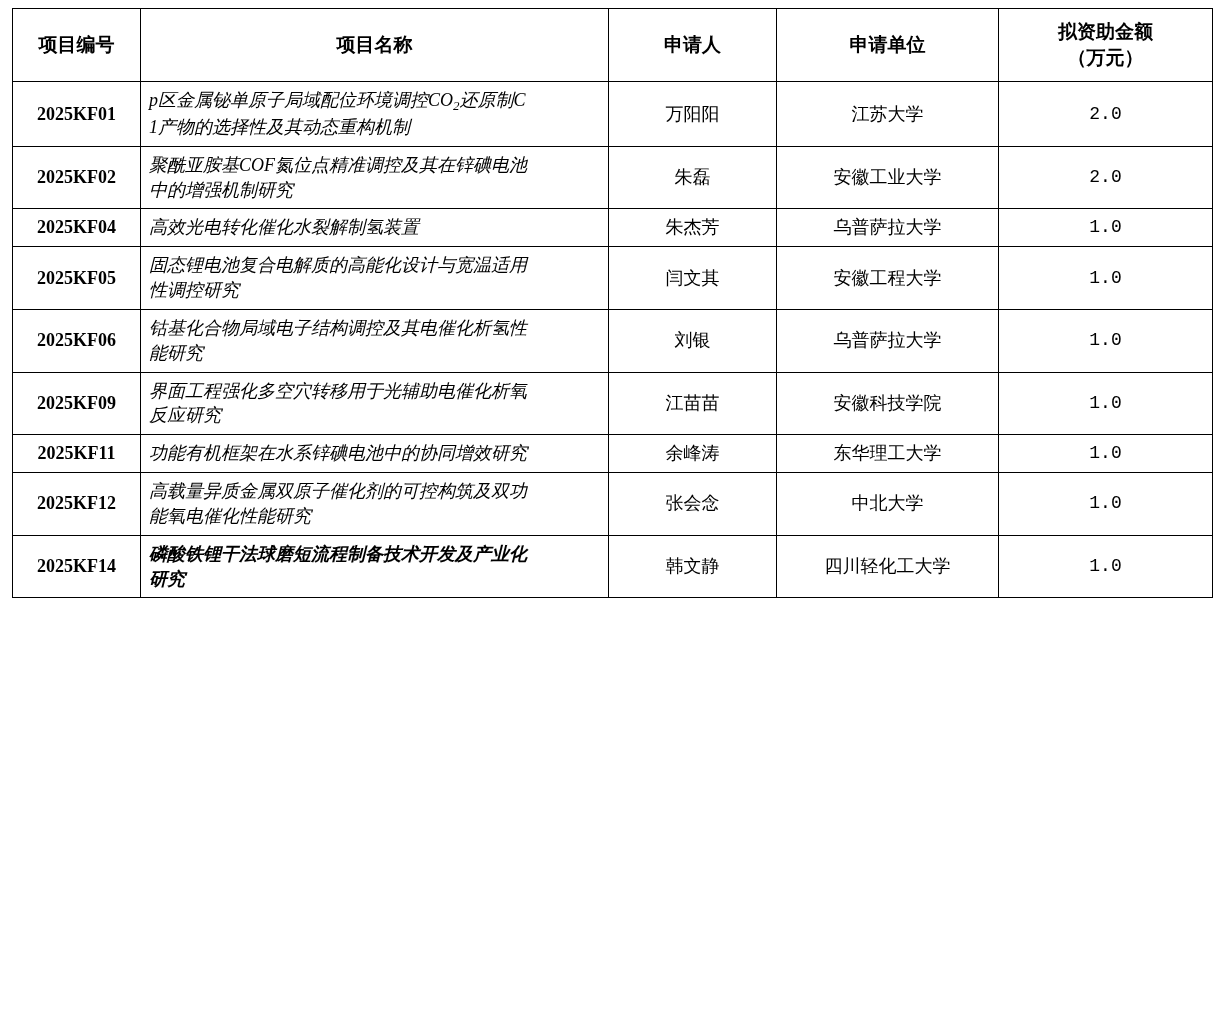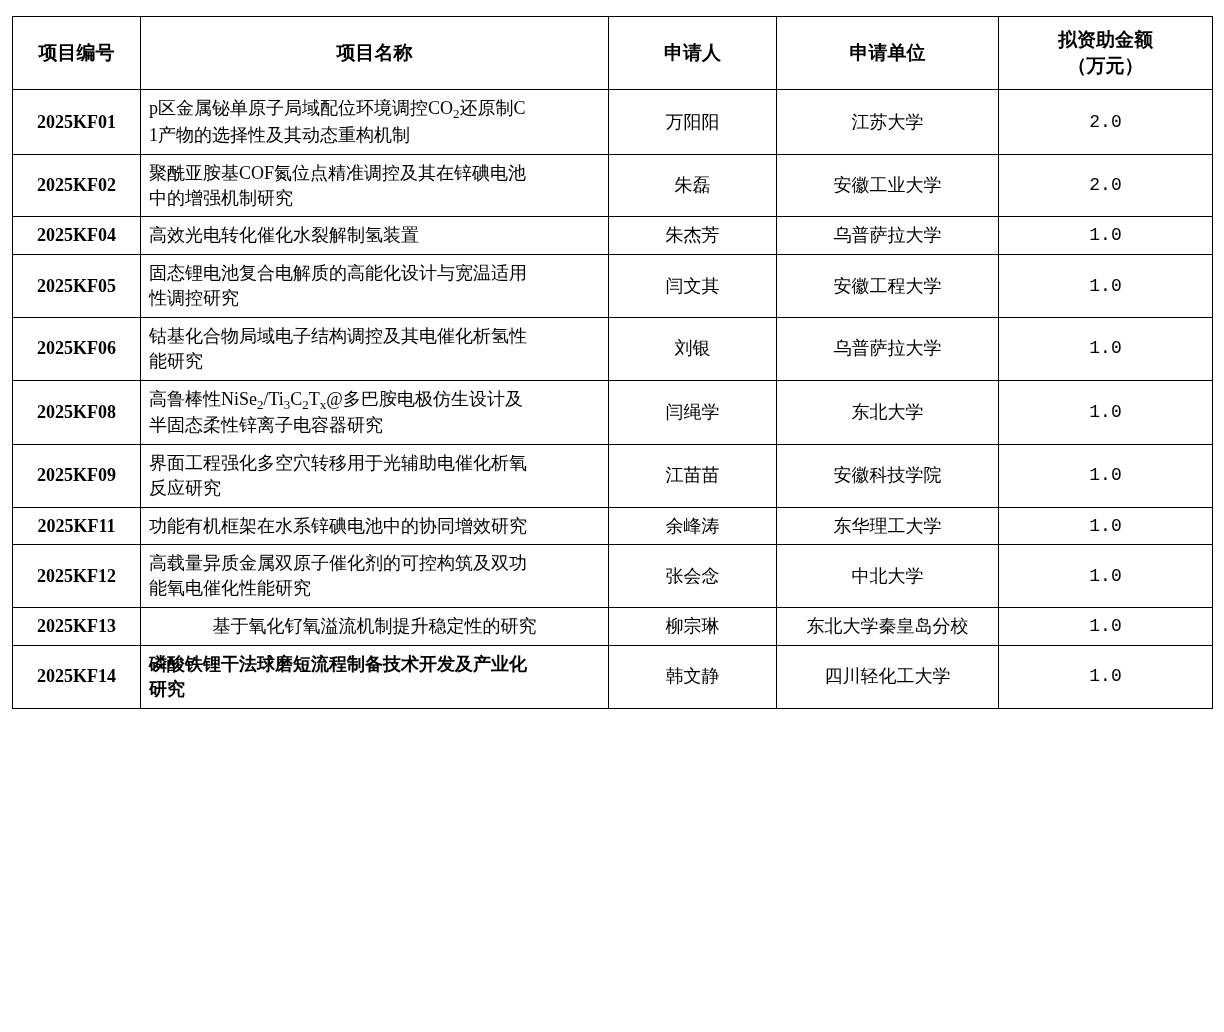--- a/index.html
+++ b/index.html
@@ -12,21 +12,21 @@
     height: 1032px;
     font-family: "Liberation Serif", "DejaVu Serif", serif;
     color: #000000;
     overflow: hidden;
   }
   .page {
     position: relative;
     width: 1224px;
     height: 1032px;
     box-sizing: border-box;
-    padding: 16px 12px 0 12px;
+    padding: 8px 12px 0 12px;
   }
   table.grant-table {
     border-collapse: collapse;
     width: 1200px;
     table-layout: fixed;
   }
   table.grant-table th,
   table.grant-table td {
     border: 1px solid #000000;
     vertical-align: middle;
@@ -48,20 +48,21 @@
   col.c-amount { width: 214px; }
 
   td.code {
     text-align: center;
     font-size: 18px;
     font-weight: bold;
   }
   td.name {
     text-align: left;
     font-size: 18px;
+    font-style: italic;
   }
   td.name.centered {
     text-align: center;
   }
   td.applicant {
     text-align: center;
     font-size: 18px;
   }
   td.org {
     text-align: center;
@@ -132,27 +133,20 @@
           <td class="amount">1.0</td>
         </tr>
         <tr>
           <td class="code">2025KF06</td>
           <td class="name">钴基化合物局域电子结构调控及其电催化析氢性<br>能研究</td>
           <td class="applicant">刘银</td>
           <td class="org">乌普萨拉大学</td>
           <td class="amount">1.0</td>
         </tr>
         <tr>
-          <td class="code">2025KF08</td>
-          <td class="name">高鲁棒性NiSe<sub>2</sub>/Ti<sub>3</sub>C<sub>2</sub>T<sub>x</sub>@多巴胺电极仿生设计及<br>半固态柔性锌离子电容器研究</td>
-          <td class="applicant">闫绳学</td>
-          <td class="org">东北大学</td>
-          <td class="amount">1.0</td>
-        </tr>
-        <tr>
           <td class="code">2025KF09</td>
           <td class="name">界面工程强化多空穴转移用于光辅助电催化析氧<br>反应研究</td>
           <td class="applicant">江苗苗</td>
           <td class="org">安徽科技学院</td>
           <td class="amount">1.0</td>
         </tr>
         <tr>
           <td class="code">2025KF11</td>
           <td class="name">功能有机框架在水系锌碘电池中的协同增效研究</td>
           <td class="applicant">余峰涛</td>
@@ -160,27 +154,20 @@
           <td class="amount">1.0</td>
         </tr>
         <tr>
           <td class="code">2025KF12</td>
           <td class="name">高载量异质金属双原子催化剂的可控构筑及双功<br>能氧电催化性能研究</td>
           <td class="applicant">张会念</td>
           <td class="org">中北大学</td>
           <td class="amount">1.0</td>
         </tr>
         <tr>
-          <td class="code">2025KF13</td>
-          <td class="name centered">基于氧化钌氧溢流机制提升稳定性的研究</td>
-          <td class="applicant">柳宗琳</td>
-          <td class="org">东北大学秦皇岛分校</td>
-          <td class="amount">1.0</td>
-        </tr>
-        <tr>
           <td class="code">2025KF14</td>
           <td class="name bold-name">磷酸铁锂干法球磨短流程制备技术开发及产业化<br>研究</td>
           <td class="applicant">韩文静</td>
           <td class="org">四川轻化工大学</td>
           <td class="amount">1.0</td>
         </tr>
       </tbody>
   </table>
 </div>
 

